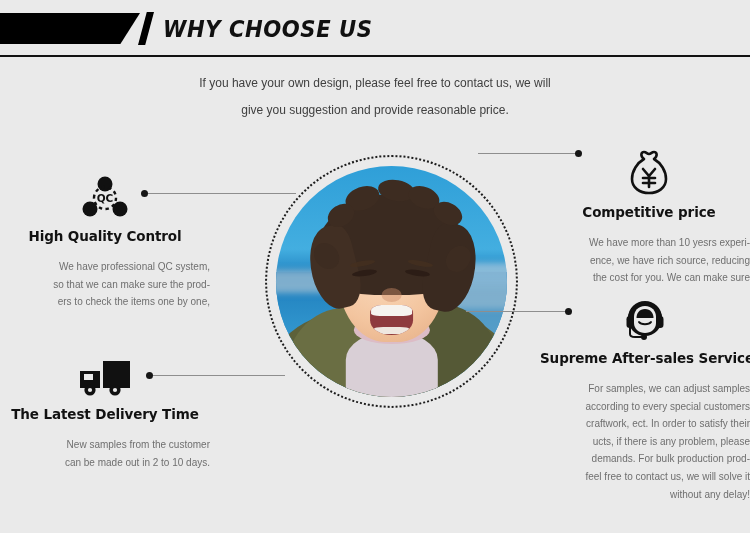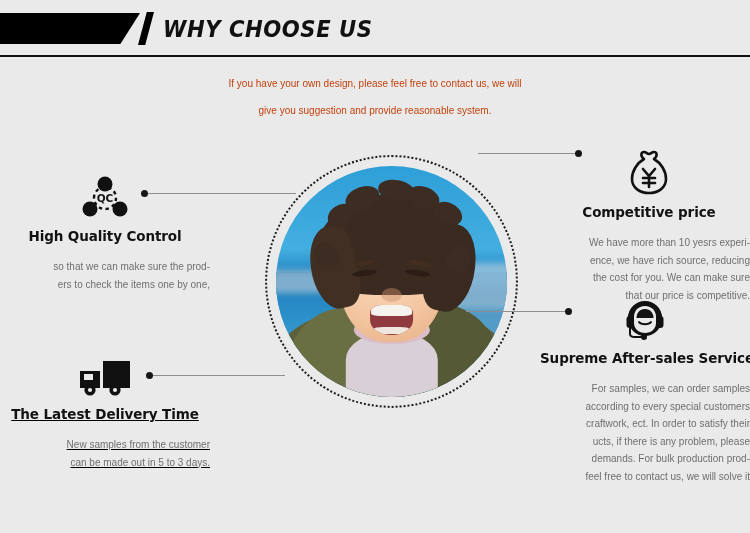--- a/index.html
+++ b/index.html
@@ -67,23 +67,23 @@
     height: 2px;
     background: #111;
   }
 
   
   .subtitle {
     position: absolute;
     left: 95px; top: 70px;
     width: 560px;
     text-align: center;
-    font-size: 10px;
+    font-size: 12px;
     line-height: 27px;
-    color: #c2410c;
+    color: #404040;
     font-family: "Liberation Sans", sans-serif;
   }
 
   
   .photo-wrap {
     position: absolute;
     left: 265px; top: 155px;
     width: 253px;
     height: 253px;
     border-radius: 50%;
@@ -328,39 +328,39 @@
   .feature-body {
     margin-top: 13px;
     text-align: right;
     font-size: 10px;
     line-height: 17.6px;
     color: #6f6f6f;
     font-family: "Liberation Sans", sans-serif;
   }
 
   .f-qc       { left: 0px;   top: 176px; width: 210px; }
-  .f-truck    { left: 0px;   top: 358px; width: 210px; text-decoration: underline; }
+  .f-truck    { left: 0px;   top: 358px; width: 210px; }
   .f-price    { left: 548px; top: 150px; width: 202px; }
   .f-service  { left: 540px; top: 300px; width: 210px; }
 </style>
 </head>
 <body>
 
 <div id="page">
 
   <div class="header-band">
     <div class="header-shape"></div>
     <div class="header-slash"></div>
     <div class="header-title">WHY CHOOSE US</div>
   </div>
   <div class="header-rule"></div>
 
   <div class="subtitle">
     <div>If you have your own design, please feel free to contact us, we will</div>
-    <div>give you suggestion and provide reasonable system.</div>
+    <div>give you suggestion and provide reasonable price.</div>
   </div>
 
   <div class="photo-wrap">
     <div class="photo-disc">
       <div class="bg-sea"></div>
       <div class="bg-shore"></div>
       <div class="bg-pier"></div>
       <div class="bg-pier2"></div>
 
       <div class="jacket"></div>
@@ -413,76 +413,77 @@
   <div class="feature f-qc">
     <svg class="feature-icon" width="48" height="44" viewBox="0 0 48 44">
       <circle cx="24" cy="8" r="7.5" fill="#111"></circle>
       <circle cx="9" cy="33" r="7.5" fill="#111"></circle>
       <circle cx="39" cy="33" r="7.5" fill="#111"></circle>
       <path d="M24 22 m-11 0 a11 11 0 1 1 22 0 a11 11 0 1 1 -22 0" fill="none" stroke="#111" stroke-width="2.4" stroke-dasharray="3.4 3.4"></path>
       <text x="24" y="26" font-family="DejaVu Sans, sans-serif" font-size="10.5" font-weight="bold" fill="#111" text-anchor="middle">QC</text>
     </svg>
     <div class="feature-title">High Quality Control</div>
     <div class="feature-body">
+      <div>We have professional QC system,</div>
       <div>so that we can make sure the prod-</div>
       <div>ers to check the items one by one,</div>
     </div>
   </div>
 
   <div class="feature f-truck">
     <svg class="feature-icon" width="54" height="40" viewBox="0 0 54 40">
       <path d="M2 13 L15 13 L22 13 L22 30 L2 30 Z" fill="#111"></path>
       <path d="M6 16 L15 16 L15 22 L6 22 Z" fill="#eaeaea"></path>
       <rect x="25" y="3" width="27" height="27" fill="#111"></rect>
       <circle cx="12" cy="32" r="5.6" fill="#111"></circle>
       <circle cx="12" cy="32" r="2.1" fill="#eaeaea"></circle>
       <circle cx="37" cy="32" r="5.6" fill="#111"></circle>
       <circle cx="37" cy="32" r="2.1" fill="#eaeaea"></circle>
     </svg>
     <div class="feature-title">The Latest Delivery Time</div>
     <div class="feature-body">
       <div>New samples from the customer</div>
-      <div>can be made out in 5 to 3 days.</div>
+      <div>can be made out in 2 to 10 days.</div>
     </div>
   </div>
 
   <div class="feature f-price">
     <svg class="feature-icon" width="44" height="46" viewBox="0 0 44 46">
       <path d="M17 9 C13 6 14 2 17 2 C19.5 2 20 4 22 4 C24 4 24.5 2 27 2 C30 2 31 6 27 9
                C34 13 39 21 39 29 C39 38 31 43 22 43 C13 43 5 38 5 29 C5 21 10 13 17 9 Z" fill="none" stroke="#111" stroke-width="2.6" stroke-linejoin="round"></path>
       <path d="M16 19 L22 26 L28 19" fill="none" stroke="#111" stroke-width="2.6" stroke-linecap="round"></path>
       <line x1="16" y1="28" x2="28" y2="28" stroke="#111" stroke-width="2.6" stroke-linecap="round"></line>
       <line x1="16" y1="33" x2="28" y2="33" stroke="#111" stroke-width="2.6" stroke-linecap="round"></line>
       <line x1="22" y1="26" x2="22" y2="37" stroke="#111" stroke-width="2.6" stroke-linecap="round"></line>
     </svg>
     <div class="feature-title">Competitive price</div>
     <div class="feature-body">
       <div>We have more than 10 yesrs experi-</div>
       <div>ence, we have rich source,  reducing</div>
       <div>the cost for you. We can make sure</div>
-      <div>that our price is competitive.</div>
     </div>
   </div>
 
   <div class="feature f-service">
     <svg class="feature-icon" width="46" height="42" viewBox="0 0 46 42">
       <circle cx="23" cy="19" r="17" fill="#111"></circle>
       <path d="M23 6 C16 6 12 11 12 17 L12 23 C12 29 17 33 23 33 C29 33 34 29 34 23 L34 17 C34 11 30 6 23 6 Z" fill="#eaeaea"></path>
       <path d="M23 9 C17.5 9 14.5 13 14.5 18 L31.5 18 C31.5 13 28.5 9 23 9 Z" fill="#111"></path>
       <path d="M17 22 C19 25 27 25 29 22" fill="none" stroke="#111" stroke-width="2" stroke-linecap="round"></path>
       <path d="M8 18 C8 9 15 3 23 3 C31 3 38 9 38 18" fill="none" stroke="#111" stroke-width="4" stroke-linecap="round"></path>
       <rect x="4.5" y="16" width="7" height="12" rx="3.2" fill="#111"></rect>
       <rect x="34.5" y="16" width="7" height="12" rx="3.2" fill="#111"></rect>
       <path d="M8 28 L8 34 C8 36 10 37 13 37 L20 37" fill="none" stroke="#111" stroke-width="2" stroke-linecap="round"></path>
       <circle cx="22" cy="37" r="3" fill="#111"></circle>
     </svg>
     <div class="feature-title">Supreme After-sales Services</div>
     <div class="feature-body">
-      <div>For samples, we can order samples</div>
+      <div>For samples, we can adjust samples</div>
       <div>according to every special customers</div>
       <div>craftwork, ect. In order to satisfy their</div>
       <div>ucts, if there is any problem, please</div>
       <div>demands. For bulk production prod-</div>
       <div>feel free to contact us, we will solve it</div>
+      <div>without any delay!</div>
     </div>
   </div>
 
 </div>
 
 </body></html>

